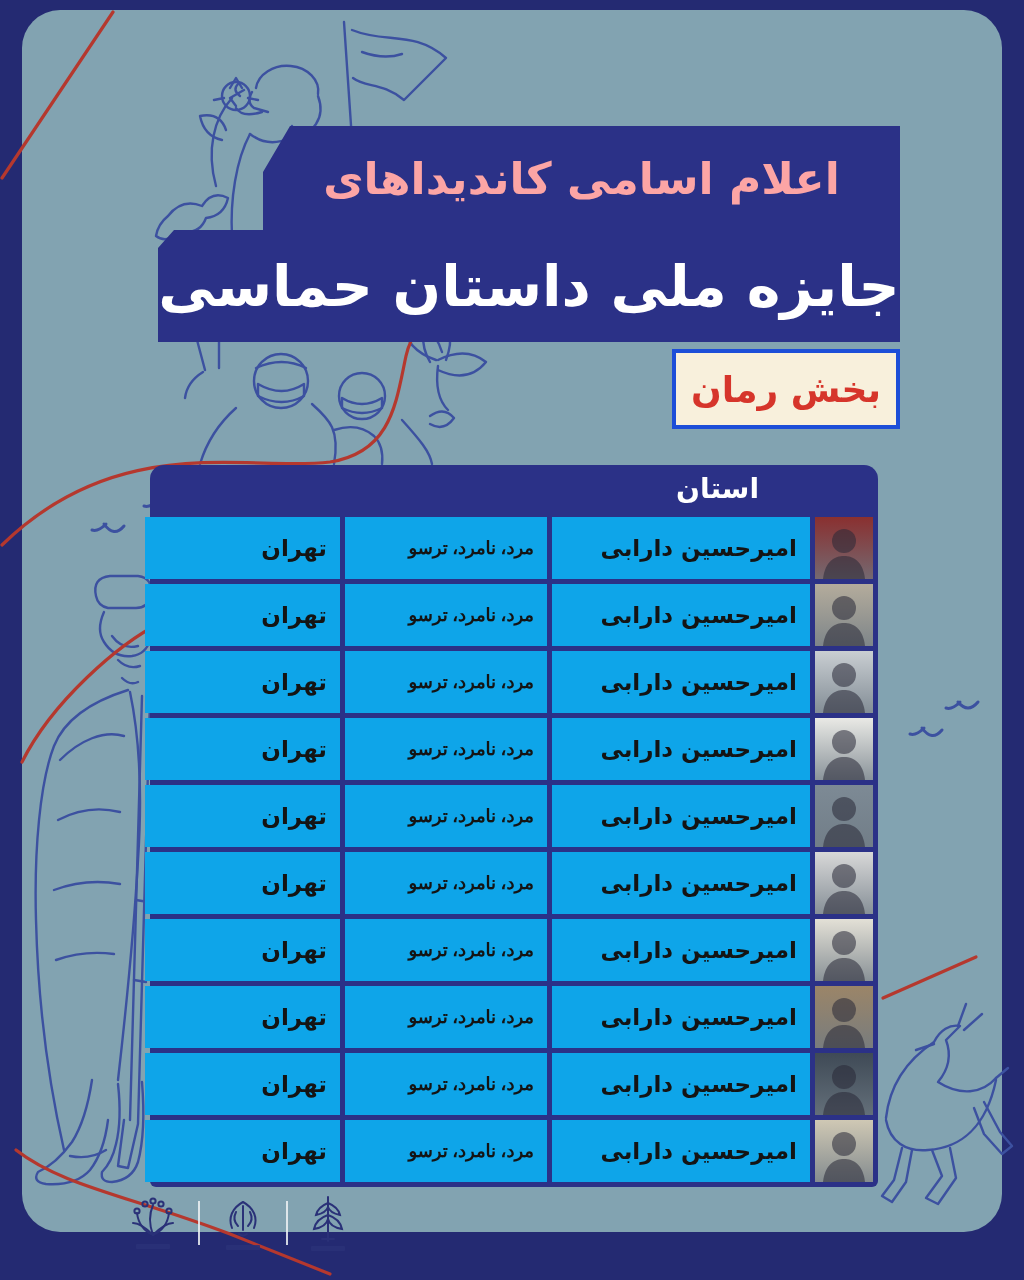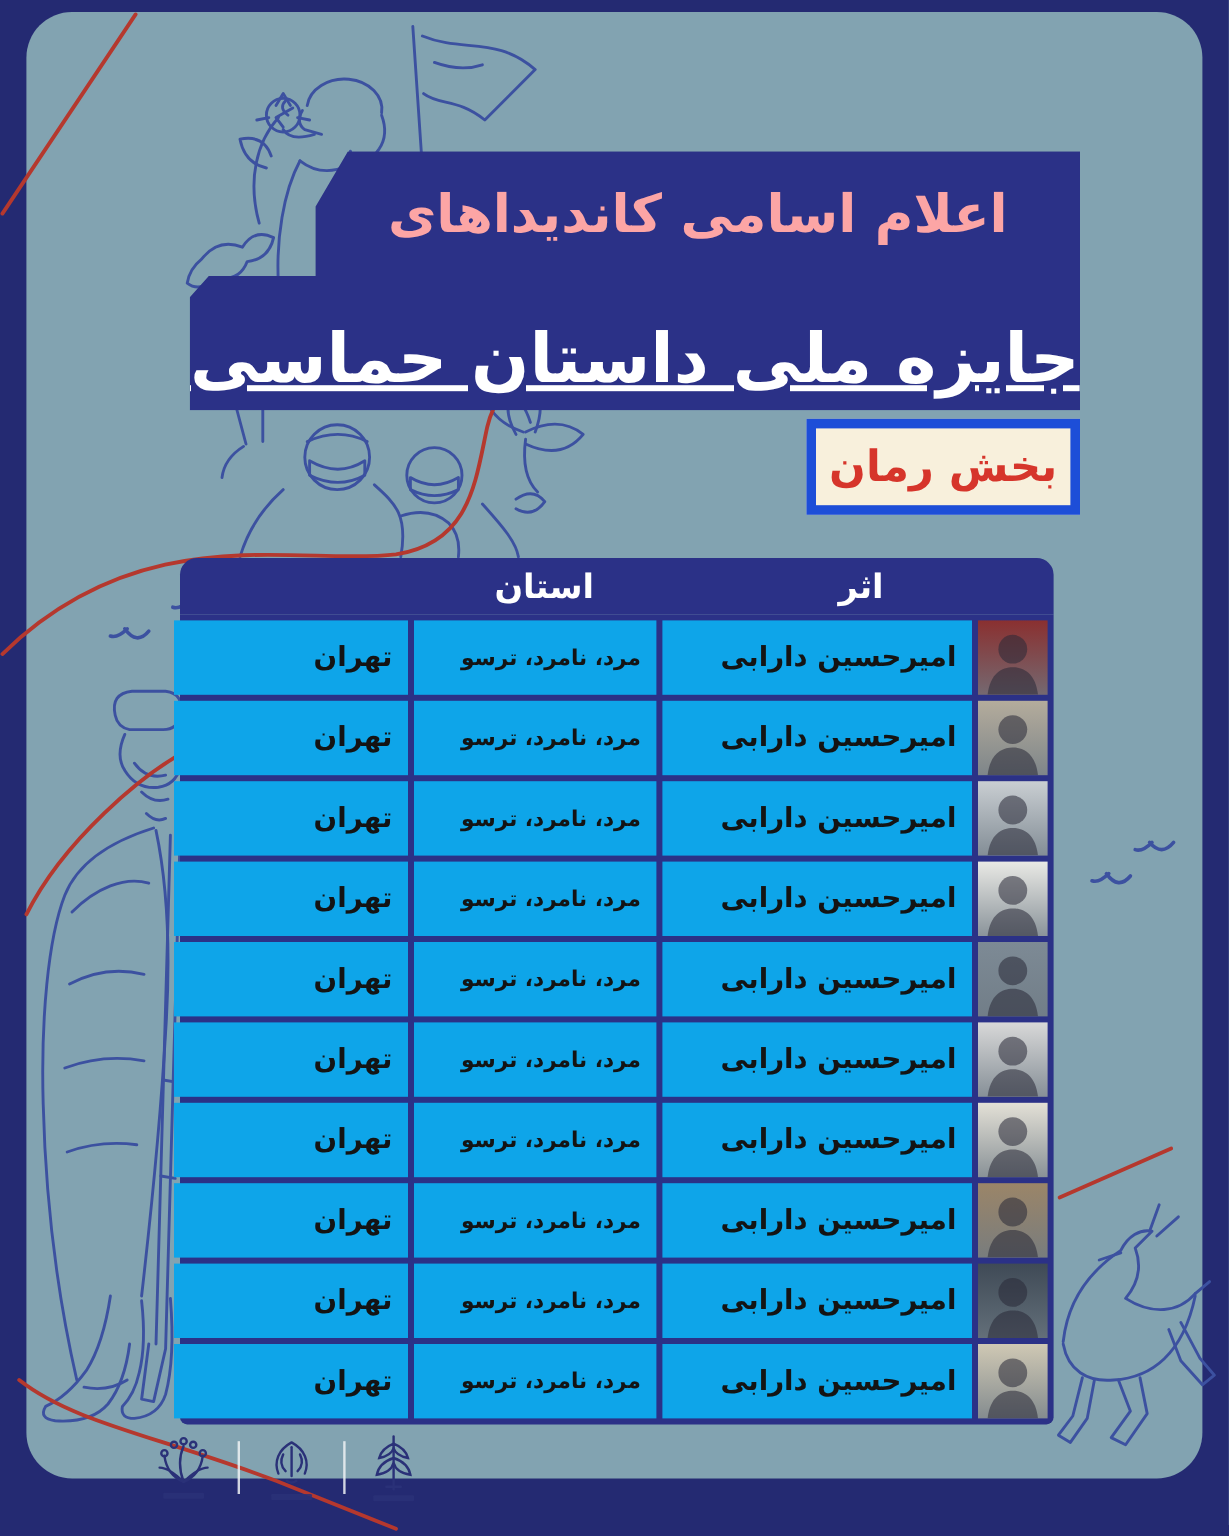--- a/index.html
+++ b/index.html
@@ -19,28 +19,28 @@
     position:absolute;left:158px;top:126px;width:742px;height:216px;
     background:#2b3187;
     clip-path:polygon(132px 0,742px 0,742px 216px,0 216px,0 122px,16px 104px,105px 104px,105px 46px);
   }
   .title-line1{
     position:absolute;left:263px;top:126px;width:637px;height:104px;
     display:flex;align-items:center;justify-content:center;
     color:#fca5a5;font-size:44px;font-weight:800;direction:rtl;
   }
   .title-line2{
-    position:absolute;left:158px;top:243px;width:742px;height:112px;
+    position:absolute;left:158px;top:230px;width:742px;height:112px;
     display:flex;align-items:center;justify-content:center;
-    color:#ffffff;font-size:57px;font-weight:800;direction:rtl;letter-spacing:-1px;text-decoration:underline;
+    color:#ffffff;font-size:57px;font-weight:800;direction:rtl;letter-spacing:-1px;
   }
   
   .badge{
     position:absolute;left:672px;top:349px;width:228px;height:80px;
-    background:#f8f0dc;border:8px solid #1d4ed8;box-sizing:border-box;
+    background:#f8f0dc;border:4px solid #1d4ed8;box-sizing:border-box;
     display:flex;align-items:center;justify-content:center;
     color:#d6352b;font-size:36px;font-weight:800;direction:rtl;
   }
 
   
   .table{position:absolute;left:150px;top:465px;width:728px;direction:rtl;}
   .thead{
     height:47px;background:#2b3187;border-radius:14px 14px 0 0;
     display:grid;grid-template-columns:321px 207px 200px;
   }
@@ -49,21 +49,21 @@
   .tbody{
     display:grid;grid-template-columns:58px 258px 202px 195px;
     grid-auto-rows:62px;gap:5px;background:#2b3187;padding:5px;
     border-radius:0 0 6px 6px;
   }
   .cell{
     background:#0ea5e9;display:flex;align-items:center;
     padding:0 13px;font-size:23px;font-weight:700;color:#141414;
     overflow:hidden;white-space:nowrap;
   }
-  .cell.small{font-size:18px;}
+  .cell.small{font-size:18px;font-family:Liberation Serif, serif;}
   .photo{background:#888;padding:0;position:relative;overflow:hidden;}
   .photo svg{position:absolute;left:0;top:0;width:100%;height:100%;}
 
   
   .footer-logos{
     position:absolute;left:128px;top:1190px;width:220px;height:66px;
     display:flex;align-items:center;justify-content:space-between;
   }
   .logo{display:flex;flex-direction:column;align-items:center;gap:3px;color:#2a3178;}
   .logo .cap{width:34px;height:5px;border-radius:1px;background:#2a3178;opacity:.85;}
@@ -173,21 +173,20 @@
 </svg>
 
 <div class="banner"></div>
 <div class="title-line1">اعلام اسامی کاندیداهای</div>
 <div class="title-line2">جایزه ملی داستان حماسی</div>
 
 <div class="badge">بخش رمان</div>
 
 <div class="table">
   <div class="thead">
-    <div class="th">اثر</div>
     <div class="th">استان</div>
   </div>
   <div class="tbody">
 
     <div style="display:contents">
       <div class="cell photo" style="background: linear-gradient(rgb(138, 48, 48) 0%, rgb(110, 122, 132) 130%);">
         <svg viewBox="0 0 58 62" preserveAspectRatio="xMidYMax meet">
           <circle cx="29" cy="24" r="12" fill="rgba(40,40,55,0.55)"></circle>
           <path d="M8,62 C10,44 20,39 29,39 C38,39 48,44 50,62 Z" fill="rgba(40,40,55,0.55)"></path>
         </svg>

